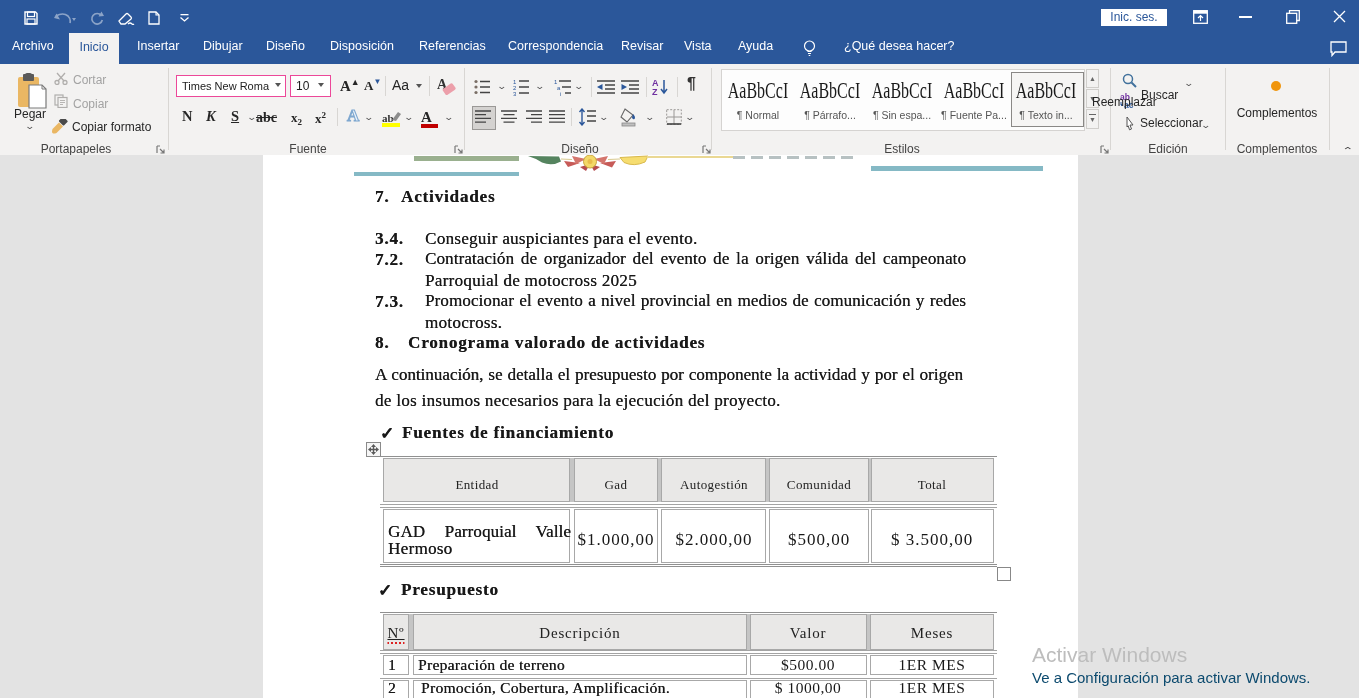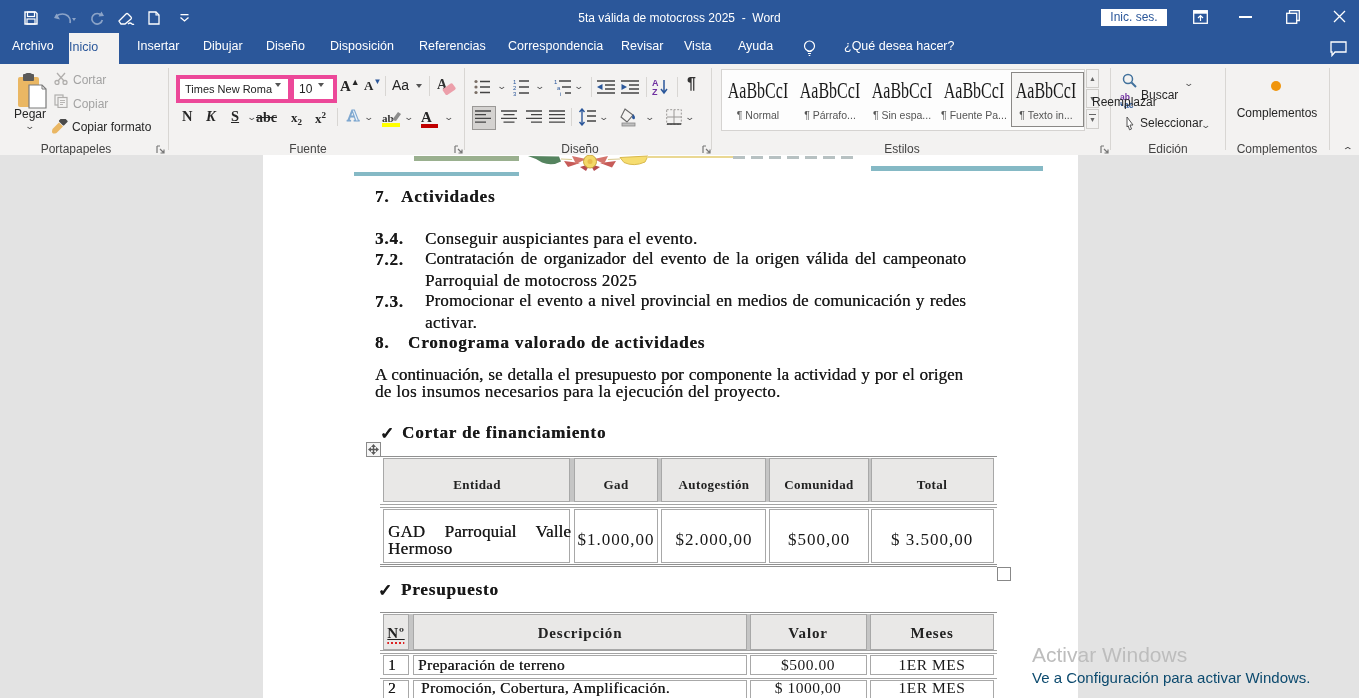--- a/index.html
+++ b/index.html
@@ -1,44 +1,44 @@
 <!DOCTYPE html>
 <html><head><meta charset="utf-8">
 <style>
 html,body{margin:0;padding:0}
 body{width:1359px;height:698px;position:relative;overflow:hidden;background:#e3e3e3;font-family:"Liberation Sans",sans-serif;}
 .abs{position:absolute}
 
 #titlebar{position:absolute;left:0;top:0;width:1359px;height:64px;background:#2b579a}
 #title{position:absolute;top:11px;left:0;width:100%;text-align:center;color:#fff;font-size:12px}
 .tab{position:absolute;top:39px;color:#fff;font-size:12.5px;white-space:nowrap}
-#activetab{position:absolute;left:69px;top:33px;width:50px;height:31px;background:#f3f2f1;color:#2b579a;font-size:12.5px;text-align:left;line-height:29px}
+#activetab{position:absolute;left:69px;top:33px;width:50px;height:31px;background:#f3f2f1;color:#2b579a;font-size:12.5px;text-align:center;line-height:29px}
 #inicses{position:absolute;left:1101px;top:9px;width:66px;height:17px;background:#fff;color:#2b579a;font-size:12px;text-align:center;line-height:17px}
 
 #ribbon{position:absolute;left:0;top:64px;width:1359px;height:91px;background:#f3f2f1;border-bottom:1px solid #c8c6c4}
 .gsep{position:absolute;top:4px;width:1px;height:82px;background:#d8d6d3}
 .glabel{position:absolute;top:78px;font-size:12px;color:#444;white-space:nowrap;transform:translateX(-50%)}
 .dlg{position:absolute;width:10px;height:10px}
-.combo{position:absolute;background:#fff;border:4px solid #ec4899;font-size:12px;color:#222;line-height:20px}
+.combo{position:absolute;background:#fff;border:1px solid #ec4899;font-size:12px;color:#222;line-height:20px}
 .car{position:absolute;width:0;height:0;border-left:3.5px solid transparent;border-right:3.5px solid transparent;border-top:4px solid #555}
 .chev{position:absolute;font-size:9px;color:#555;transform:scaleX(1.4)}
 .rlbl{position:absolute;font-size:12px;color:#262626;white-space:nowrap}
 .rlbl.dis{color:#a3a3a3}
 .stxt{position:absolute;top:15px;font-family:"Liberation Serif",serif;font-size:16px;color:#1a1a1a;transform:translateX(-50%) scaleY(1.38);transform-origin:center top;white-space:nowrap}
 .slbl{position:absolute;top:45px;font-size:10.5px;color:#555;transform:translateX(-50%);white-space:nowrap}
 
 #doc{position:absolute;left:0;top:155px;width:1359px;height:543px;background:#e3e3e3}
 #page{position:absolute;left:263px;top:0px;width:815px;height:543px;background:#fff}
 .t{position:absolute;font-family:"Liberation Serif",serif;font-size:17px;color:#181818;white-space:nowrap;letter-spacing:0.3px;text-shadow:0.3px 0 0 #444}
 .t b{letter-spacing:0.85px}
 .t b{font-weight:bold}
 .just{white-space:normal;text-align:justify;text-align-last:justify;line-height:18px;height:18px;overflow:hidden;letter-spacing:0.1px}
 .cell{position:absolute;border:1px solid #a8a8a8;background:#fff;box-sizing:border-box}
 .hcell{position:absolute;border:1px solid #a8a8a8;background:#e9e8e7;box-sizing:border-box}
-.htxt{position:absolute;font-family:"Liberation Serif",serif;font-weight:bold;font-size:13px;color:#222;text-align:center;white-space:nowrap;transform:translateX(-50%);letter-spacing:0.4px}
+.htxt{position:absolute;font-family:"Liberation Serif",serif;font-weight:normal;font-size:13px;color:#222;text-align:center;white-space:nowrap;transform:translateX(-50%);letter-spacing:0.4px}
 .htxt.h2{font-size:15px;letter-spacing:0.8px}
 .money{position:absolute;font-family:"Liberation Serif",serif;font-size:17px;color:#181818;text-align:center;white-space:nowrap;transform:translateX(-50%);letter-spacing:1px}
 #wm1{position:absolute;left:1032px;top:643px;font-size:21px;color:#bdbdbd}
 #wm2{position:absolute;left:1032px;top:669px;font-size:15px;color:#0c4a6e}
 </style></head>
 <body>
 
 <div id="titlebar">
   <div id="qat">
     <svg class="abs" style="left:24px;top:11px" width="14" height="14" viewBox="0 0 14 14">
@@ -61,21 +61,20 @@
     </svg>
     <svg class="abs" style="left:148px;top:11px" width="12" height="14" viewBox="0 0 12 14">
       <path d="M1 1 L8 1 L11 4 L11 13 L1 13 Z" fill="none" stroke="#fff" stroke-width="1.3"></path>
       <path d="M8 1 L8 4 L11 4" fill="none" stroke="#fff" stroke-width="1.1"></path>
     </svg>
     <svg class="abs" style="left:180px;top:14px" width="9" height="8" viewBox="0 0 9 8">
       <rect x="0.5" y="0" width="8" height="1.3" fill="#fff"></rect>
       <path d="M0.5 3.5 L4.5 7 L8.5 3.5" fill="none" stroke="#fff" stroke-width="1.3"></path>
     </svg>
   </div>
-  <div id="title">5ta válida de motocross 2025&nbsp; -&nbsp; Word</div>
   <div id="inicses">Inic. ses.</div>
   <div id="winbtns">
     <svg class="abs" style="left:1193px;top:10px" width="15" height="14" viewBox="0 0 15 14">
       <rect x="0.7" y="0.7" width="13.6" height="12.6" fill="none" stroke="#fff" stroke-width="1.3"></rect>
       <rect x="0.7" y="0.7" width="13.6" height="3" fill="#fff"></rect>
       <path d="M7.5 11 L7.5 6 M5 8 L7.5 5.5 L10 8" fill="none" stroke="#fff" stroke-width="1.2"></path>
     </svg>
     <div class="abs" style="left:1239px;top:16px;width:13px;height:1.5px;background:#fff"></div>
     <svg class="abs" style="left:1286px;top:10px" width="14" height="14" viewBox="0 0 14 14">
       <rect x="0.7" y="3.3" width="10" height="10" fill="none" stroke="#fff" stroke-width="1.3"></rect>
@@ -335,27 +334,27 @@
 
   <div class="t" style="left:375px;top:187px"><b>7.</b></div>
   <div class="t" style="left:401px;top:187px"><b>Actividades</b></div>
   <div class="t" style="left:375px;top:229px"><b>3.4.</b></div>
   <div class="t" style="left:425px;top:229px">Conseguir auspiciantes para el evento.</div>
   <div class="t" style="left:375px;top:250px"><b>7.2.</b></div>
   <div class="t just" style="left:425px;top:250px;width:541px">Contratación de organizador del evento de la origen válida del campeonato</div>
   <div class="t" style="left:425px;top:271px">Parroquial de motocross 2025</div>
   <div class="t" style="left:375px;top:292px"><b>7.3.</b></div>
   <div class="t just" style="left:425px;top:292px;width:541px">Promocionar el evento a nivel provincial en medios de comunicación y redes</div>
-  <div class="t" style="left:425px;top:313px">activar.</div>
+  <div class="t" style="left:425px;top:313px">motocross.</div>
   <div class="t" style="left:375px;top:333px"><b>8.</b></div>
   <div class="t" style="left:408px;top:333px"><b>Cronograma valorado de actividades</b></div>
   <div class="t just" style="left:375px;top:366px;width:588px;letter-spacing:0">A continuación, se detalla el presupuesto por componente la actividad y por el origen</div>
-  <div class="t" style="left:375px;top:382px">de los insumos necesarios para la ejecución del proyecto.</div>
+  <div class="t" style="left:375px;top:391px">de los insumos necesarios para la ejecución del proyecto.</div>
   <div class="t" style="left:380px;top:423px;font-weight:bold">✓</div>
-  <div class="t" style="left:402px;top:423px"><b>Cortar de financiamiento</b></div>
+  <div class="t" style="left:402px;top:423px"><b>Fuentes de financiamiento</b></div>
 
   <svg class="abs" style="left:365px;top:441px" width="17" height="17" viewBox="0 0 17 17">
     <rect x="1.5" y="1.5" width="14" height="14" fill="#f6f6f6" stroke="#8a8a8a"></rect>
     <path d="M8.5 3 L11 6 L9.2 6 L9.2 7.8 L11 7.8 L11 6 L14 8.5 L11 11 L11 9.2 L9.2 9.2 L9.2 11 L11 11 L8.5 14 L6 11 L7.8 11 L7.8 9.2 L6 9.2 L6 11 L3 8.5 L6 6 L6 7.8 L7.8 7.8 L7.8 6 L6 6 Z" fill="#5a5a5a"></path>
   </svg>
 
   <div class="abs" style="left:380px;top:456px;width:617px;height:1px;background:#909090"></div>
   <div class="abs" style="left:383px;top:458px;width:611px;height:44px;background:#c5c5c5"></div>
   <div class="hcell" style="left:383px;top:458px;width:187px;height:44px"></div>
   <div class="hcell" style="left:574px;top:458px;width:84px;height:44px"></div>

